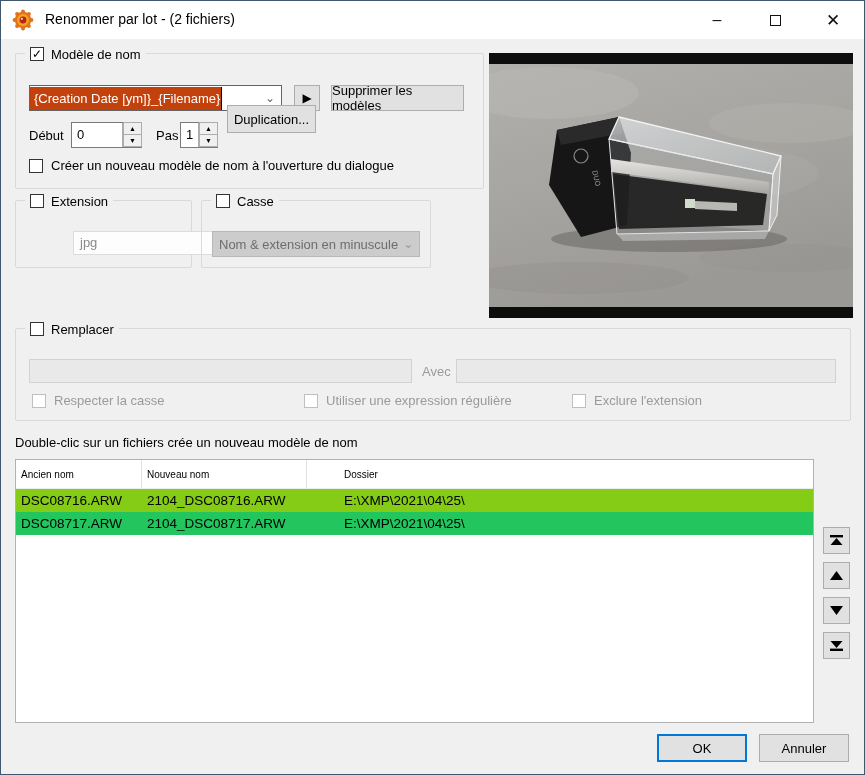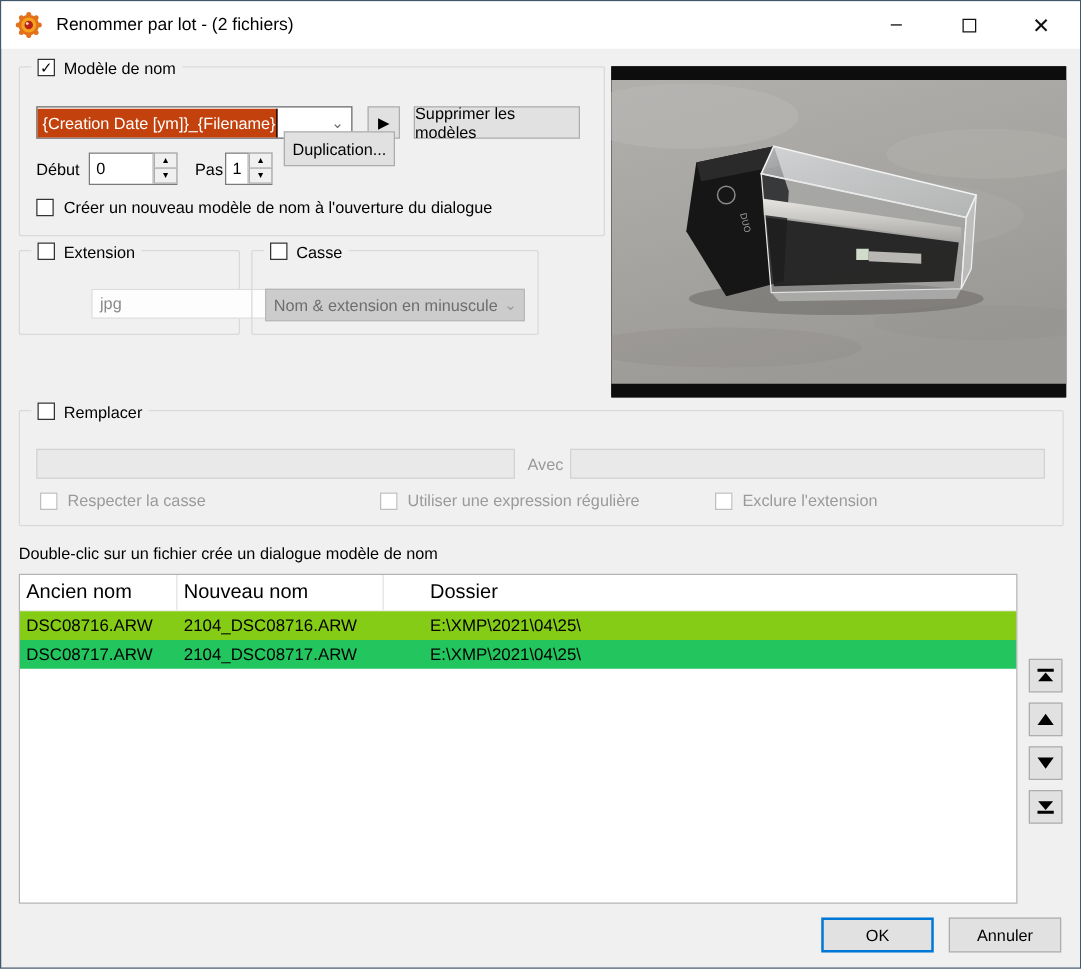--- a/index.html
+++ b/index.html
@@ -44,21 +44,21 @@
   .spin .updown > div { flex:1; background:#f0f0f0; display:flex; align-items:center; justify-content:center; font-size:7px; color:#000; border:1px solid #adadad; margin:-1px -1px 0 0; }
   
   .txt { position:absolute; background:#fff; border:1px solid #b5b5b5; padding:3px 6px; }
   .txt.disabled { background:#fdfdfd; border:1px solid #dcdcdc; color:#8a8a8a; }
   .txt.disabled2 { background:#e9e9e9; border:1px solid #d2d2d2; color:#8a8a8a; }
   .static-lbl { position:absolute; white-space:nowrap; }
   .static-lbl.disabled { color:#9a9a9a; }
   
   .table { position:absolute; left:14px; top:458px; width:799px; height:264px; background:#fff; border:1px solid #b2b2b2; }
   .thead { display:flex; height:29px; border-bottom:1px solid #ededed; align-items:center; }
-  .th { padding-left:5px; font-size:16px; height:100%; display:flex; align-items:center; border-right:1px solid #e2e2e2; }
+  .th { padding-left:5px; font-size:10px; height:100%; display:flex; align-items:center; border-right:1px solid #e2e2e2; }
   .th:last-child { border-right:none; }
   .tr { display:flex; height:23px; align-items:center; }
   .tr.selected { background:#84cc16; }
   .tr.alt { background:#22c55e; }
   .td { padding-left:5px; font-size:13.5px; white-space:nowrap; overflow:hidden; }
   .c0 { width:126px; flex:0 0 auto; } .c1 { width:165px; flex:0 0 auto; } .c2 { flex:1;margin-left:32px; }
   
   .move-btn { position:absolute; left:822px; width:27px; height:27px; }
   
   .preview { position:absolute; left:488px; top:52px; width:364px; height:265px; background:#000; }
@@ -230,21 +230,21 @@
   </div>
   <div class="cb-row disabled" style="left:303px; top:392px;">
     <span class="cb disabled"></span>
     <span class="lbl">Utiliser une expression régulière</span>
   </div>
   <div class="cb-row disabled" style="left:571px; top:392px;">
     <span class="cb disabled"></span>
     <span class="lbl">Exclure l'extension</span>
   </div>
 
-  <div class="static-lbl" style="left:14px; top:434px;">Double-clic sur un fichier crée un dialogue modèle de nom</div>
+  <div class="static-lbl" style="left:14px; top:434px;">Double-clic sur un fichiers crée un nouveau modèle de nom</div>
 
   <div class="table">
     <div class="thead">
       <div class="th c0">Ancien nom</div>
       <div class="th c1">Nouveau nom</div>
       <div class="th c2">Dossier</div>
     </div>
     <div class="tr selected">
       <div class="td c0">DSC08716.ARW</div>
       <div class="td c1">2104_DSC08716.ARW</div>

